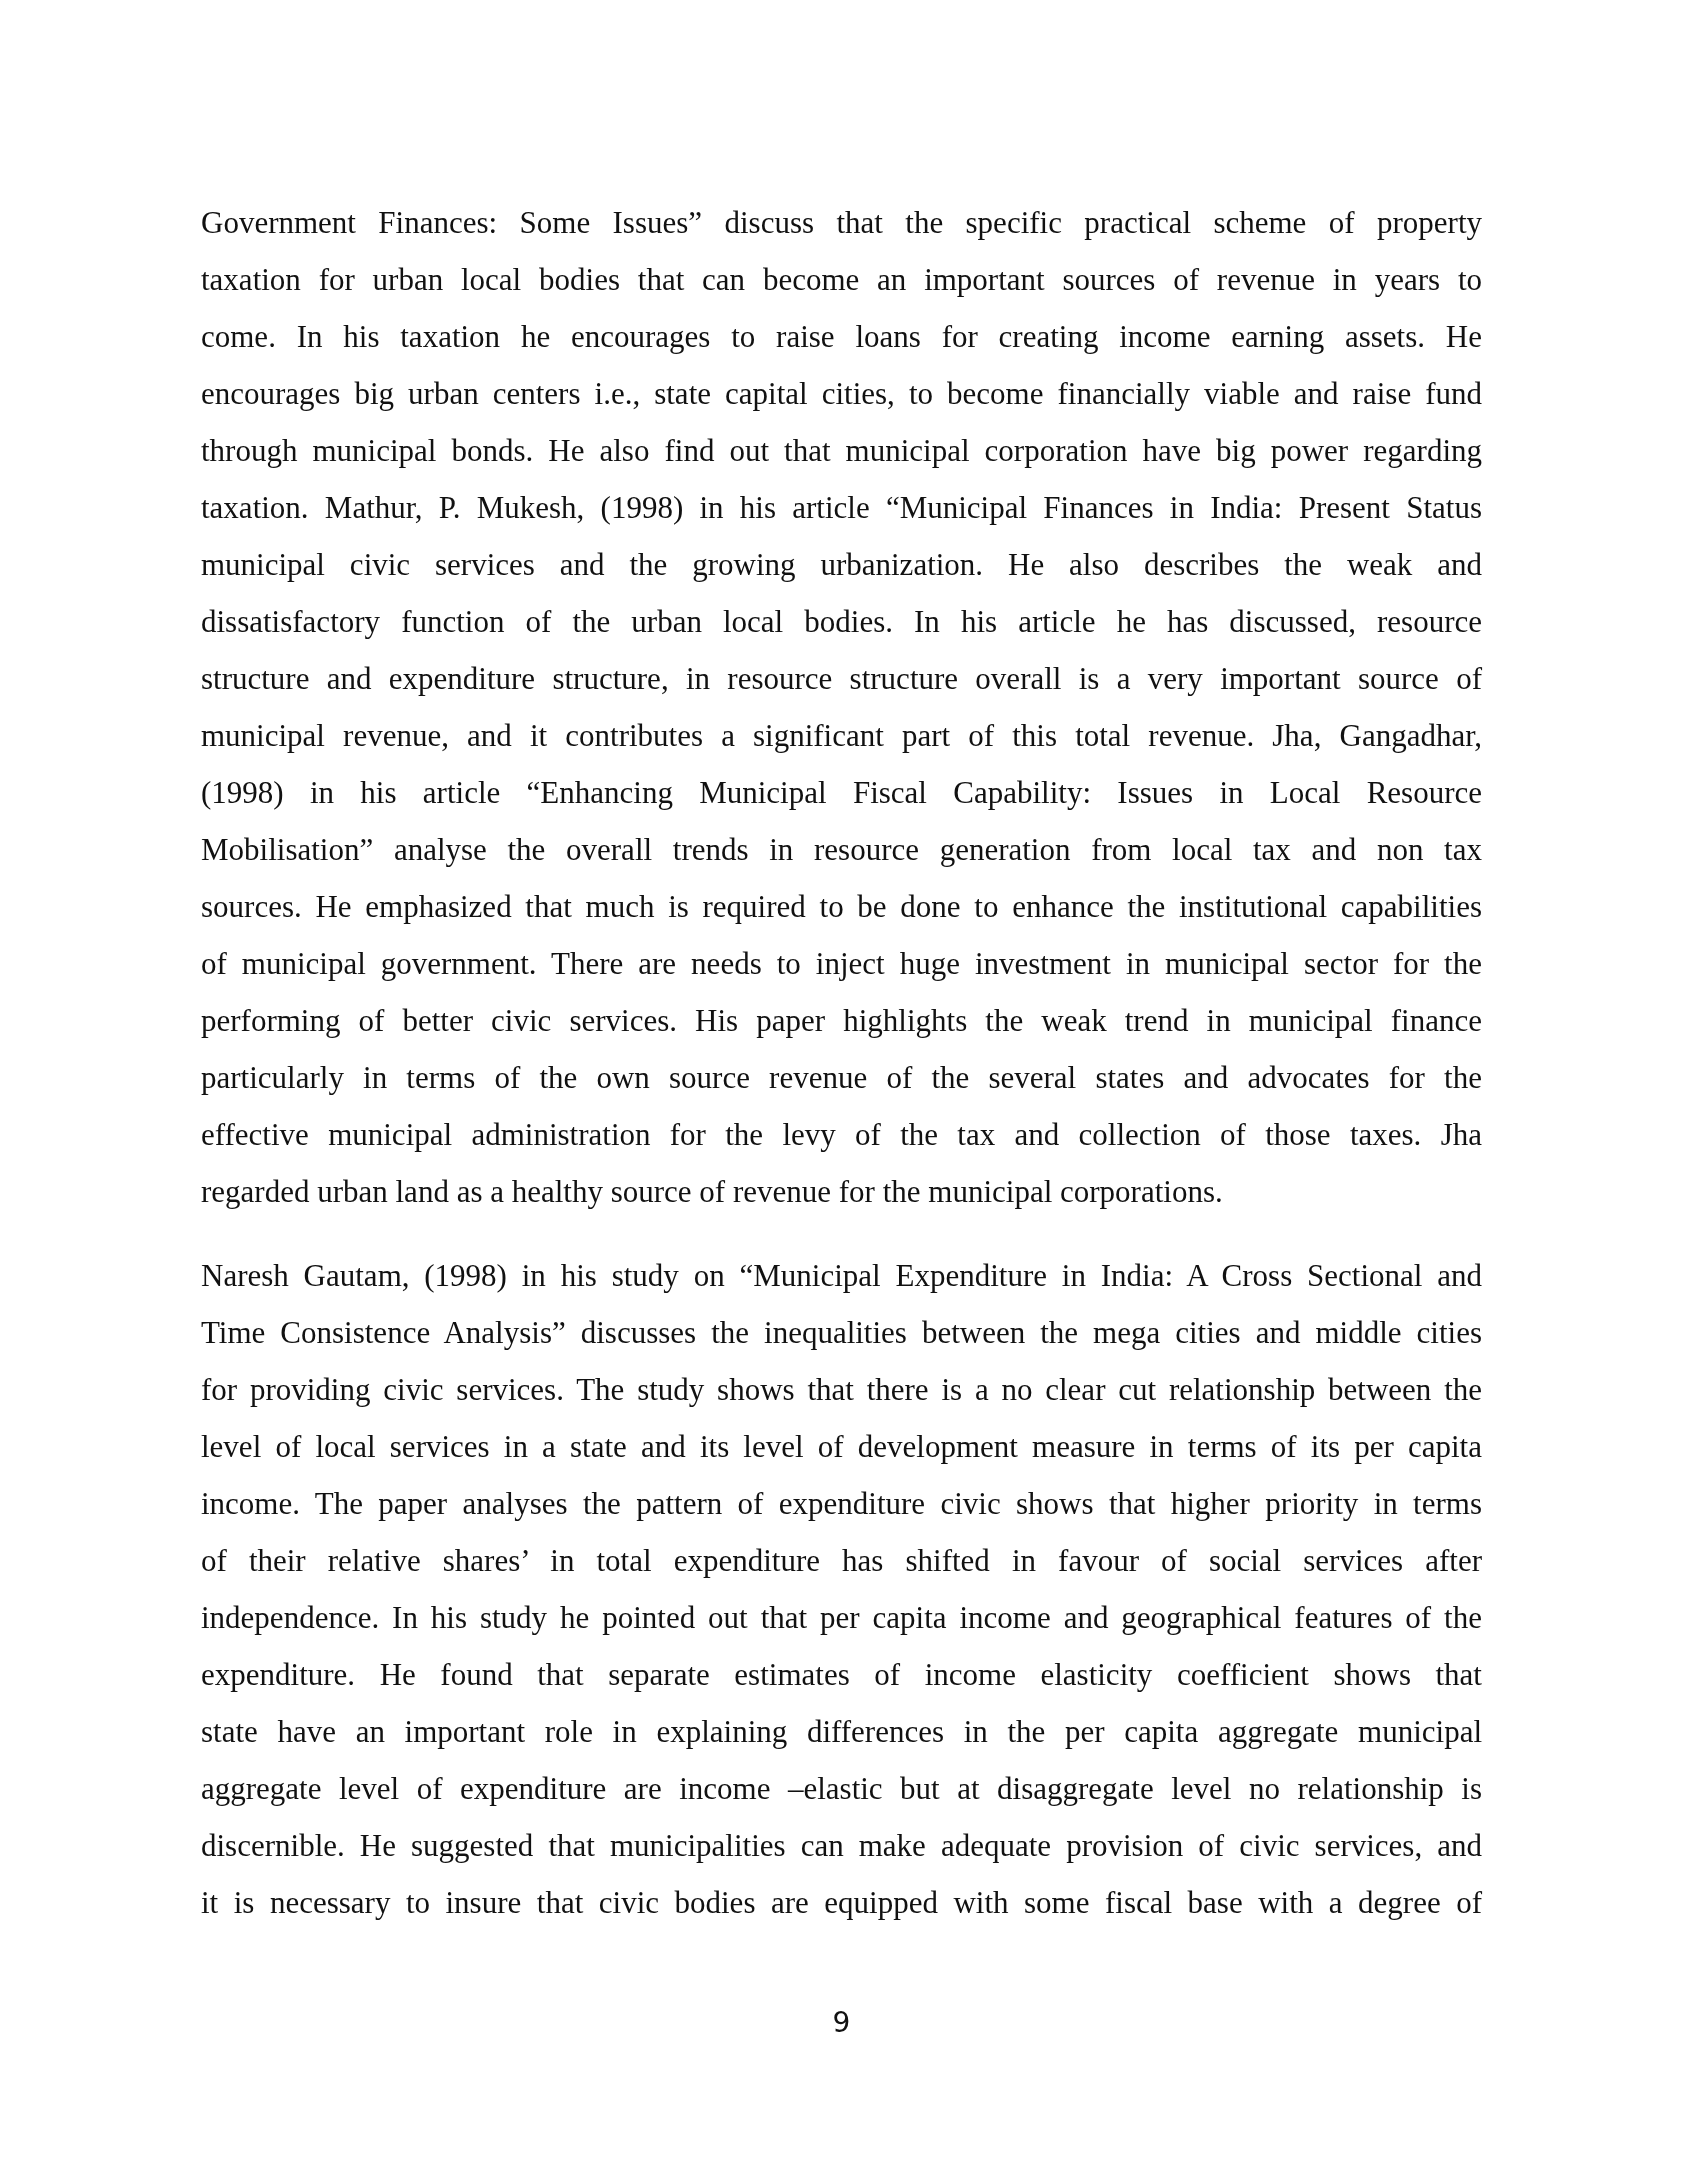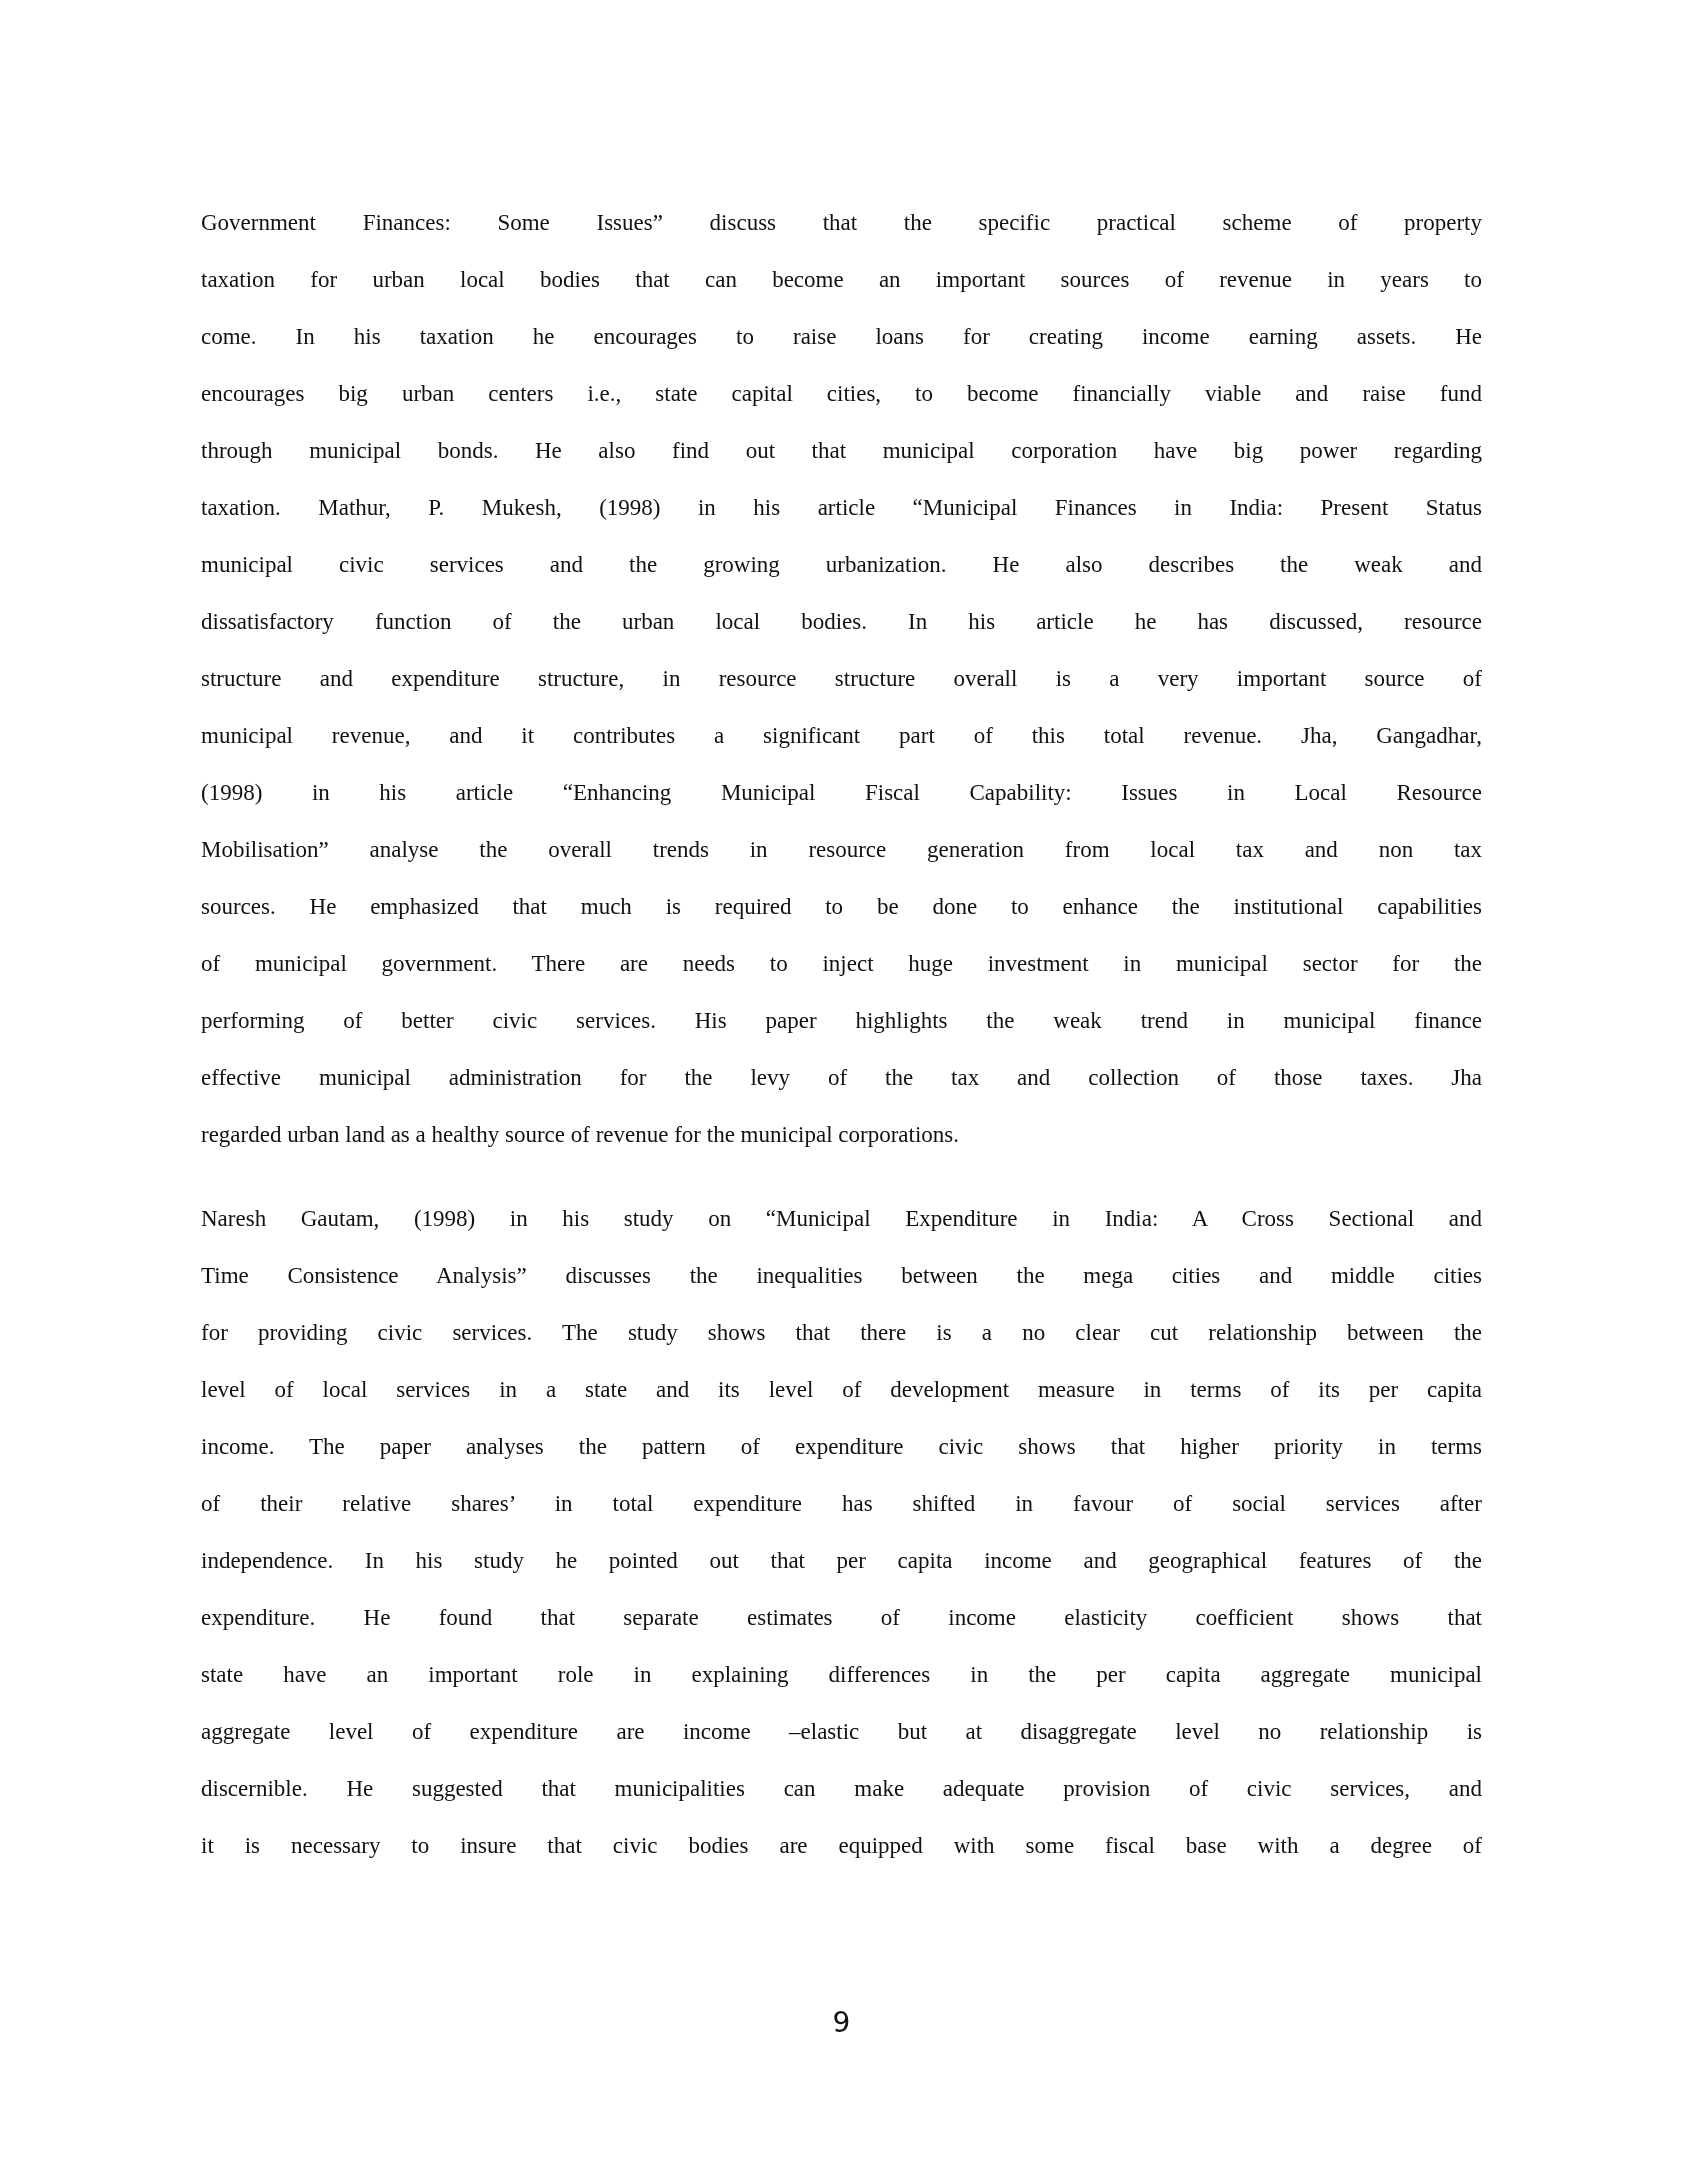--- a/index.html
+++ b/index.html
@@ -19,21 +19,21 @@
       width: 1683px;
       height: 2178px;
       background: #ffffff;
     }
     .content {
       position: absolute;
       left: 201px;
       top: 194px;
       width: 1281px;
       font-family: "Liberation Serif", "DejaVu Serif", serif;
-      font-size: 23px;
+      font-size: 31px;
       line-height: 57px;
       color: #111111;
     }
     .para {
       margin: 0;
       text-align: justify;
       white-space: normal;
     }
     .line {
       display: block;
@@ -83,20 +83,21 @@
         <span class="line"><span class="line-inner">taxation. Mathur, P. Mukesh, (1998) in his article “Municipal Finances in India: Present Status</span></span>
         <span class="line"><span class="line-inner">municipal civic services and the growing urbanization. He also describes the weak and</span></span>
         <span class="line"><span class="line-inner">dissatisfactory function of the urban local bodies. In his article he has discussed, resource</span></span>
         <span class="line"><span class="line-inner">structure and expenditure structure, in resource structure overall is a very important source of</span></span>
         <span class="line"><span class="line-inner">municipal revenue, and it contributes a significant part of this total revenue. Jha, Gangadhar,</span></span>
         <span class="line"><span class="line-inner">(1998) in his article “Enhancing Municipal Fiscal Capability: Issues in Local Resource</span></span>
         <span class="line"><span class="line-inner">Mobilisation”  analyse the overall trends in resource generation from local tax and non tax</span></span>
         <span class="line"><span class="line-inner">sources. He emphasized that much is required to be done to enhance the institutional capabilities</span></span>
         <span class="line"><span class="line-inner">of municipal government. There are needs to inject huge investment in municipal sector for the</span></span>
         <span class="line"><span class="line-inner">performing of better civic services. His paper highlights the weak trend in municipal finance</span></span>
+        <span class="line"><span class="line-inner">particularly in terms of the own source revenue of the several states and advocates for the</span></span>
         <span class="line"><span class="line-inner">effective municipal administration for the levy of the tax and collection of those taxes. Jha</span></span>
         <span class="line last"><span class="line-inner">regarded urban land as a healthy source of revenue for the municipal corporations.</span></span>
       </div>
     <div class="para">
         <span class="line"><span class="line-inner">Naresh Gautam, (1998) in his study on “Municipal Expenditure in India: A Cross Sectional and</span></span>
         <span class="line"><span class="line-inner">Time Consistence Analysis” discusses the inequalities between the mega cities and middle cities</span></span>
         <span class="line"><span class="line-inner">for providing civic services. The study shows that there is a no clear cut relationship between the</span></span>
         <span class="line"><span class="line-inner">level of local services in a state and its level of development measure in terms of its per capita</span></span>
         <span class="line"><span class="line-inner">income. The paper analyses the pattern of expenditure civic shows that higher priority in terms</span></span>
         <span class="line"><span class="line-inner">of their relative shares’ in total expenditure has shifted in favour of social services after</span></span>

